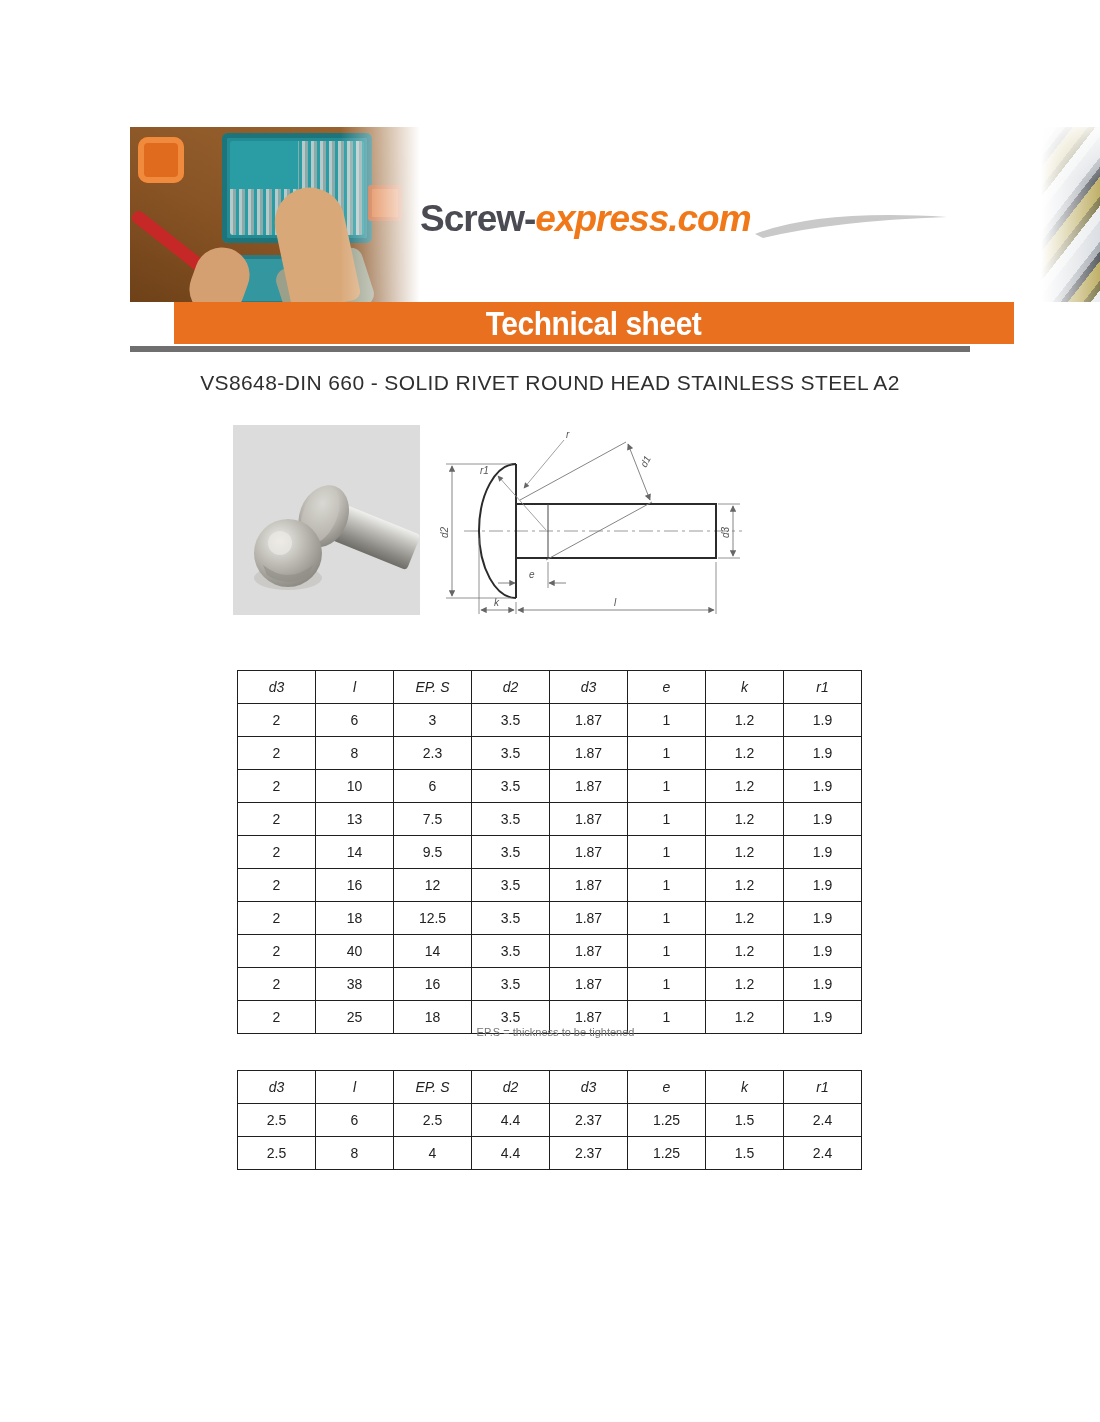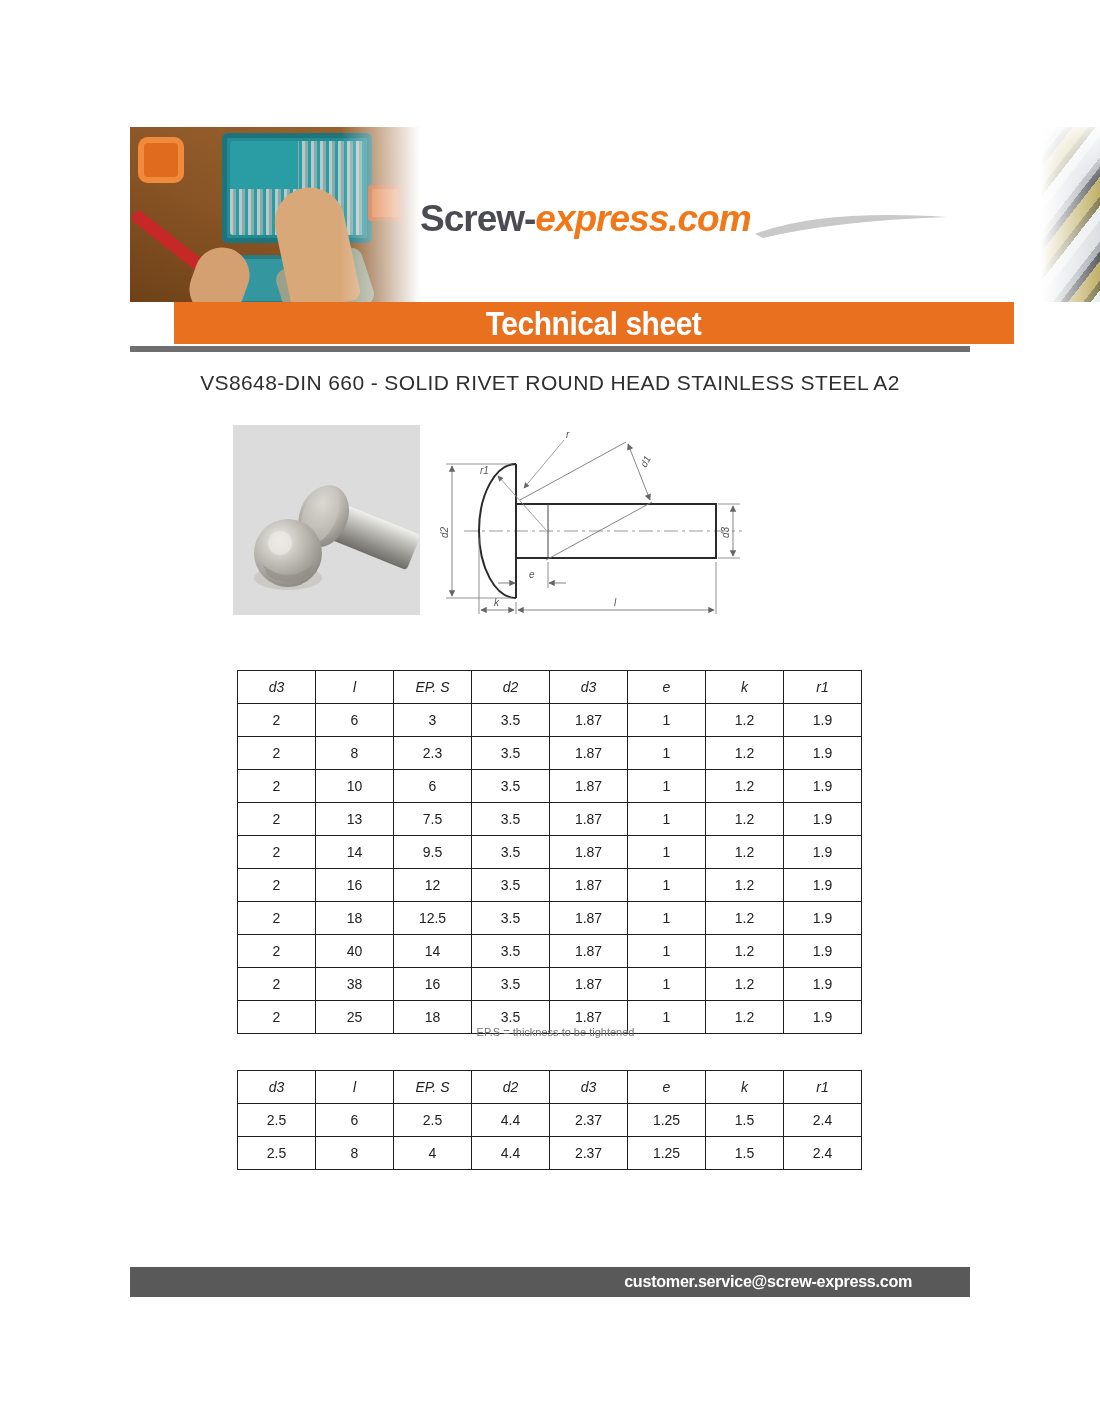--- a/index.html
+++ b/index.html
@@ -337,17 +337,14 @@
           <td>4</td>
           <td>4.4</td>
           <td>2.37</td>
           <td>1.25</td>
           <td>1.5</td>
           <td>2.4</td>
         </tr>
       </tbody>
   </table>
 
-  <div class="footer-bar">
-    <div class="footer-text">customer.service@screw-express.com</div>
-  </div>
 
 </div>
 
 </body></html>

